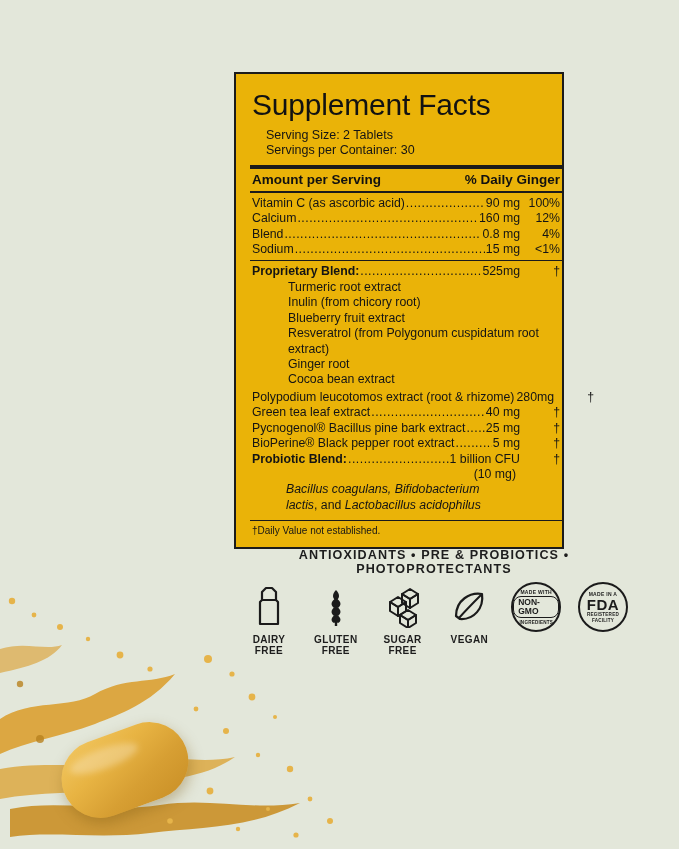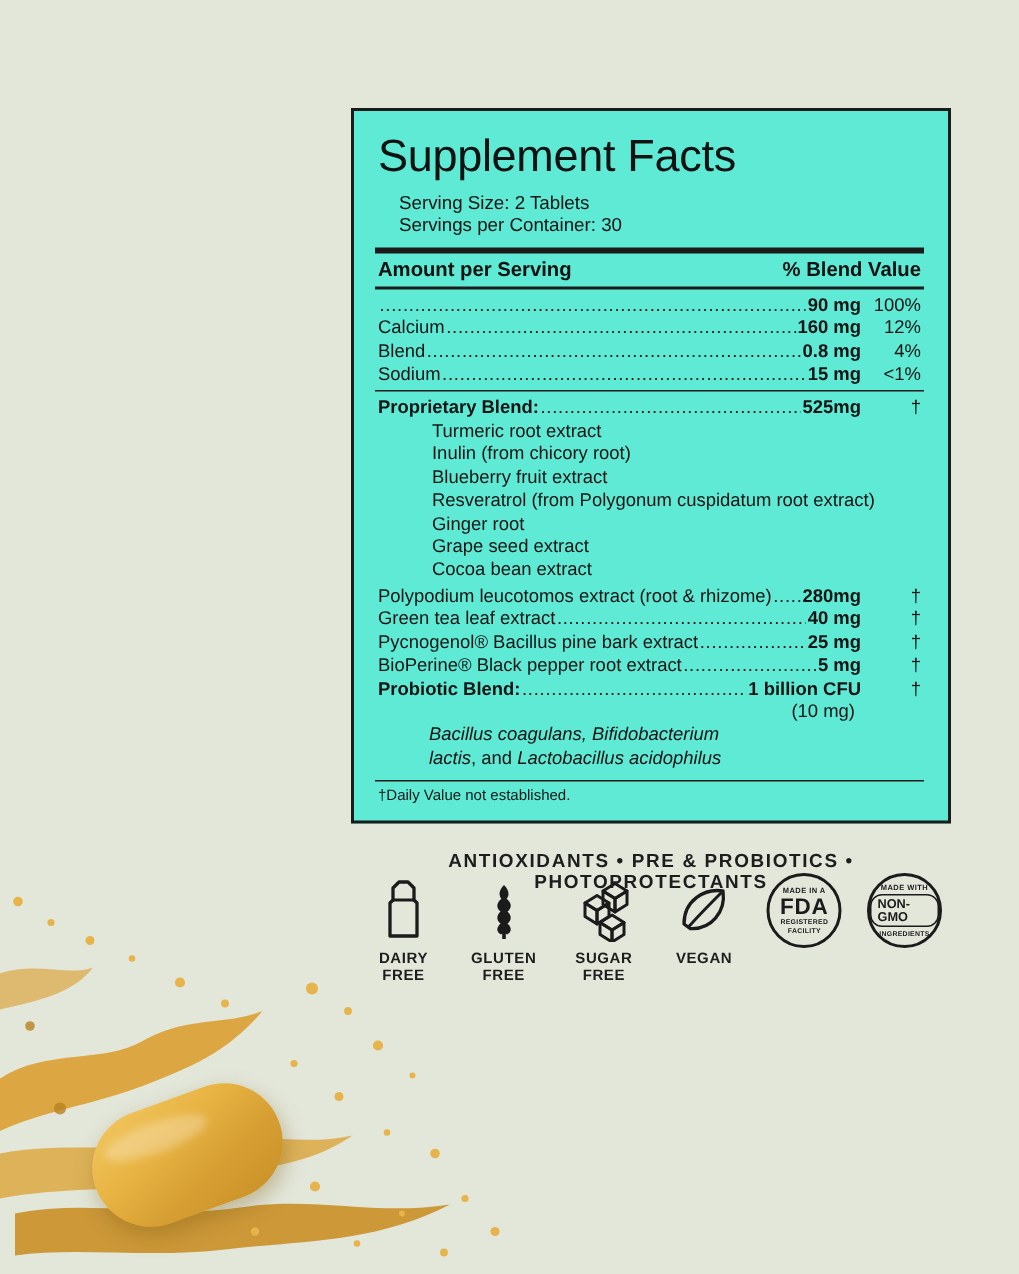--- a/index.html
+++ b/index.html
@@ -47,25 +47,25 @@
     border-radius: 50%;
     background: rgba(255,255,255,0.28);
     filter: blur(3px);
   }
 
   
   .panel {
     position: absolute;
     left: 234px;
     top: 72px;
-    width: 400px;
+    width: 330px;
     box-sizing: border-box;
     border: 2px solid #1b1b1b;
-    background: #5eead4;
-    padding: 12px 16px 10px 14px;
+    background: #eab308;
+    padding: 12px 0 10px 14px;
     z-index: 3;
   }
   .sf-title {
     font-size: 30px;
     line-height: 34px;
     letter-spacing: -0.2px;
     color: #121212;
     font-weight: 400;
     margin: 2px 0 6px 2px;
   }
@@ -111,21 +111,21 @@
   }
   .row .nm { flex: 0 0 auto; }
   .row .dots {
     flex: 1 1 auto;
     overflow: hidden;
     white-space: nowrap;
     letter-spacing: 0.5px;
     margin: 0 1px;
     color: #141414;
   }
-  .row .amt { flex: 0 0 auto; text-align: center; font-weight: bold; }
+  .row .amt { flex: 0 0 auto; text-align: center; }
   .row .dv {
     flex: 0 0 40px;
     text-align: right;
   }
   .row.bold .nm { font-weight: bold; }
 
   .sub-list {
     padding: 1px 2px 2px 2px;
   }
   .sub-item {
@@ -161,21 +161,20 @@
     position: absolute;
     left: 234px;
     top: 548px;
     width: 400px;
     text-align: center;
     font-size: 12.6px;
     letter-spacing: 1.1px;
     font-weight: bold;
     color: #1d1d1d;
     z-index: 3;
-    margin-top: 19px;
   }
 
   
   .badges {
     position: absolute;
     left: 238px;
     top: 584px;
     width: 396px;
     display: flex;
     justify-content: space-between;
@@ -300,27 +299,28 @@
 <div class="panel">
 
   <div class="sf-title">Supplement Facts</div>
   <div class="sf-sub">Serving Size: 2 Tablets</div>
   <div class="sf-sub">Servings per Container: 30</div>
 
   <div class="rule-thick"></div>
 
   <div class="hdr-row">
     <span>Amount per Serving</span>
-    <span>% Blend Value</span>
+    <span>% Daily Ginger</span>
   </div>
 
   <div class="rule-med"></div>
 
   <div class="rows">
     <div class="row">
+      <span class="nm">Vitamin C (as ascorbic acid)</span>
       <span class="dots">................................................................................................</span>
       <span class="amt">90 mg</span>
       <span class="dv">100%</span>
     </div>
     <div class="row">
       <span class="nm">Calcium</span>
       <span class="dots">................................................................................................</span>
       <span class="amt">160 mg</span>
       <span class="dv">12%</span>
     </div>
@@ -346,21 +346,20 @@
       <span class="dots">................................................................................................</span>
       <span class="amt">525mg</span>
       <span class="dv">†</span>
     </div>
     <div class="sub-list">
       <div class="sub-item">Turmeric root extract</div>
       <div class="sub-item">Inulin (from chicory root)</div>
       <div class="sub-item">Blueberry fruit extract</div>
       <div class="sub-item">Resveratrol (from Polygonum cuspidatum root extract)</div>
       <div class="sub-item">Ginger root</div>
-      <div class="sub-item">Grape seed extract</div>
       <div class="sub-item">Cocoa bean extract</div>
     </div>
 
     <div class="row">
       <span class="nm">Polypodium leucotomos extract (root &amp; rhizome)</span>
       <span class="dots">................................................................................................</span>
       <span class="amt">280mg</span>
       <span class="dv">†</span>
     </div>
     <div class="row">
@@ -469,31 +468,31 @@
         <path d="M9 32 C16 24 24 16 31 9" fill="none" stroke="#1b1b1b" stroke-width="2"></path>
       </svg>
     </div>
     <div class="cap">
       <span>VEGAN</span>
     </div>
   </div>
 
   <div class="badge">
     <div class="art">
+      <div class="round-badge">
+        <div class="t1">MADE WITH</div>
+        <div class="t2">NON-GMO</div>
+        <div class="t3">INGREDIENTS</div>
+      </div>
+    </div>
+  </div>
+
+  <div class="badge">
+    <div class="art">
       <div class="round-badge fda-badge">
         <div class="t1">MADE IN A</div>
         <div class="big">FDA</div>
         <div class="t3">REGISTERED FACILITY</div>
       </div>
     </div>
   </div>
 
-  <div class="badge">
-    <div class="art">
-      <div class="round-badge">
-        <div class="t1">MADE WITH</div>
-        <div class="t2">NON-GMO</div>
-        <div class="t3">INGREDIENTS</div>
-      </div>
-    </div>
-  </div>
-
 </div>
 
 </body></html>

